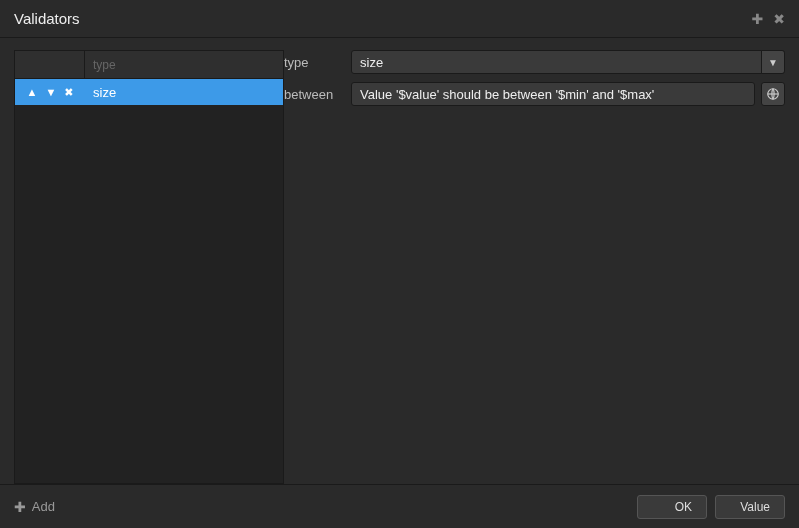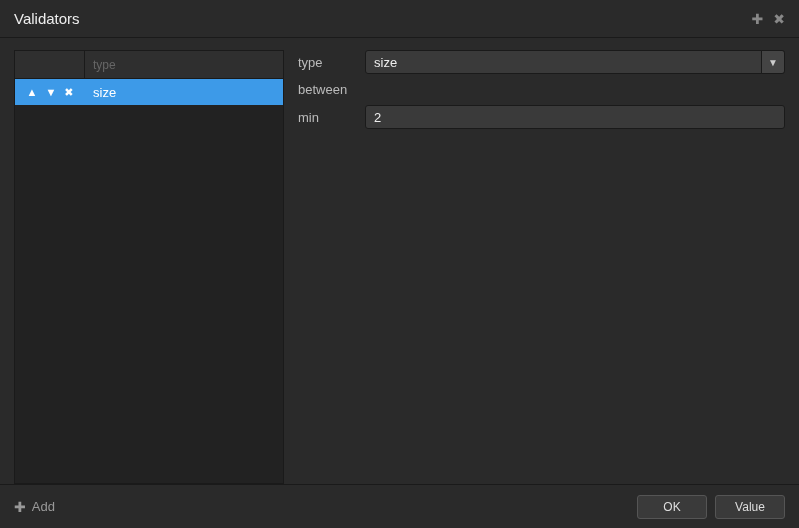--- a/index.html
+++ b/index.html
@@ -26,21 +26,20 @@
   color: #888;
   font-size: 14px;
   margin-left: 10px;
   cursor: pointer;
   line-height: 1;
 }
 .body {
   flex: 1;
   display: flex;
   padding: 12px 14px 0 14px;
-  gap: 14px;
   min-height: 0;
 }
 .left {
   width: 270px;
   display: flex;
   flex-direction: column;
   min-height: 0;
 }
 .table-wrap {
   flex: 1;
@@ -177,20 +176,21 @@
   height: 24px;
   min-width: 70px;
   padding: 0 14px;
   background: #3a3a3a;
   border: 1px solid #555;
   border-radius: 3px;
   color: #ddd;
   font-size: 12px;
   cursor: pointer;
   margin-left: 8px;
+  text-align: right;
 }
 </style>
 </head>
 <body>
 
 <div class="titlebar">
   <span>Validators</span>
   <div class="spacer"></div>
   <span class="win-btn">✚</span>
   <span class="win-btn">✖</span>
@@ -219,25 +219,30 @@
   <div class="right">
     <div class="field">
       <label>type</label>
       <div class="input-wrap">
         <input class="input" style="padding-right: 28px;" value="size">
         <div class="select-chevron">▼</div>
       </div>
     </div>
     <div class="field">
       <label>between</label>
-    </div>
-    <div class="field">
-      <label>min</label>
       <div class="input-wrap">
-        <input class="input" value="2" style="">
+        <input class="input" value="Value '$value' should be between '$min' and '$max'" style="">
+        <div class="globe-btn">
+          <svg width="14" height="14" viewBox="0 0 24 24" fill="none" stroke="currentColor" stroke-width="2">
+            <circle cx="12" cy="12" r="9"></circle>
+            <path d="M3 12h18"></path>
+            <path d="M12 3c2.5 3 2.5 15 0 18"></path>
+            <path d="M12 3c-2.5 3-2.5 15 0 18"></path>
+          </svg>
+        </div>
       </div>
     </div>
   </div>
 </div>
 
 <div class="footer">
   <div class="add-btn">
     <span class="plus">✚</span>
     <span>Add</span>
   </div>

